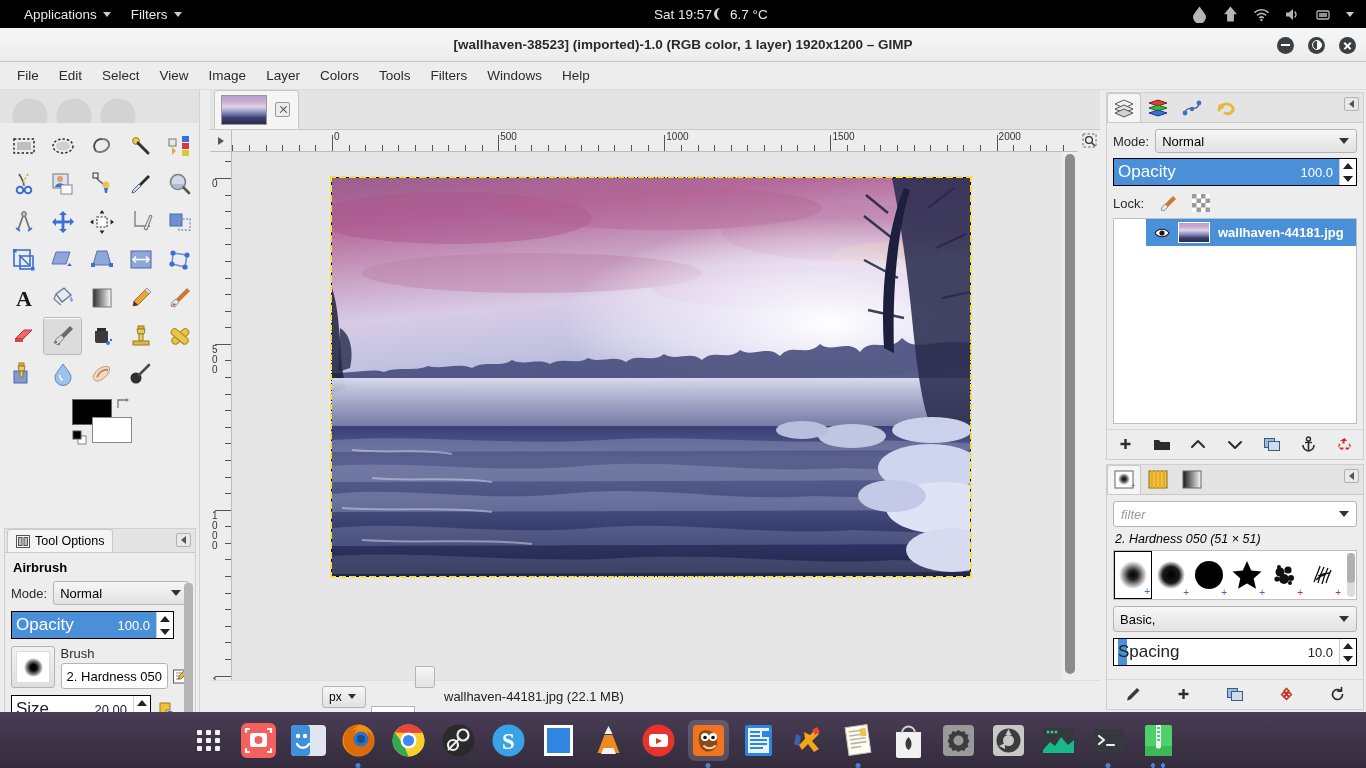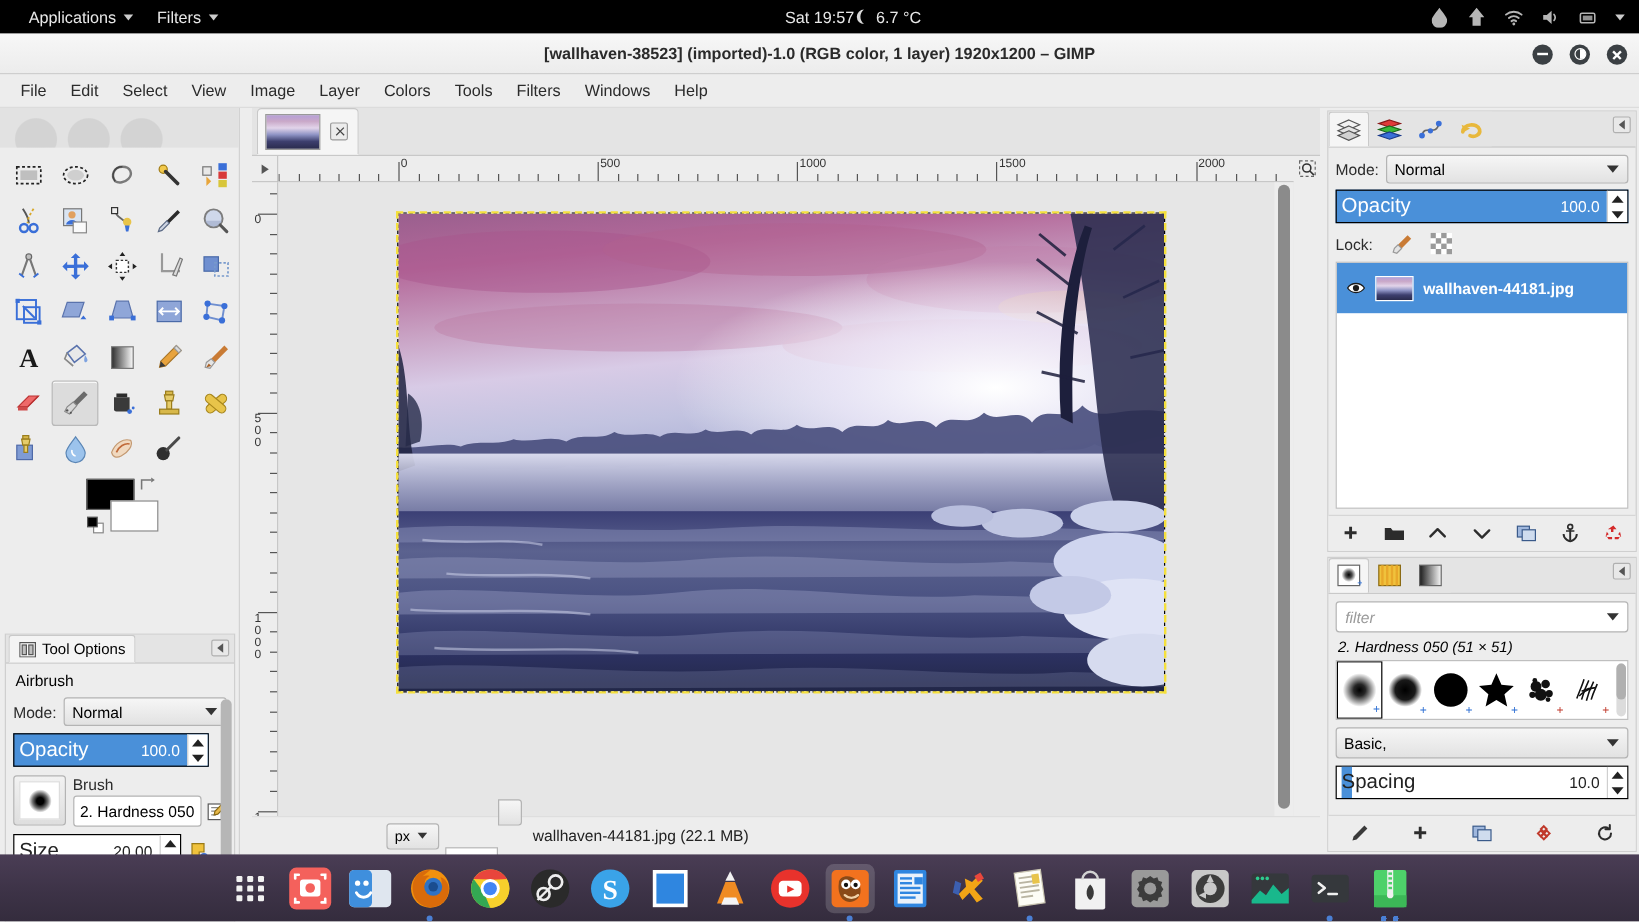--- a/index.html
+++ b/index.html
@@ -88,21 +88,21 @@
   
   #tool-options { position:absolute; left:4px; top:438px; width:192px; height:270px;
     background:#ededed; border:1px solid #cfcfcf; }
   .dock-tabbar { height:24px; display:flex; align-items:flex-end; border-bottom:1px solid #c9c9c9; background:#e4e4e4; position:relative;}
   .dock-tab { height:23px; display:flex; align-items:center; gap:5px; padding:0 8px; font-size:12.5px;
     background:#f4f4f4; border:1px solid #c9c9c9; border-bottom:none; border-radius:3px 3px 0 0; margin-left:2px; cursor:pointer;}
   .dock-menu-btn { position:absolute; right:4px; top:4px; width:15px;height:14px;border:1px solid #b0b0b0;background:#e8e8e8;border-radius:2px;cursor:pointer;
     display:flex;align-items:center;justify-content:center;}
   .dock-menu-btn:after{content:"";width:0;height:0;border-top:4px solid transparent;border-bottom:4px solid transparent;border-right:5px solid #555;}
   #to-body { padding:5px 6px 0 6px; position:relative; height:214px; overflow:hidden;}
-  .to-title { font-weight:normal; font-size:13px; margin:2px 0 6px 2px; }
+  .to-title { font-weight:bold; font-size:13px; margin:2px 0 6px 2px; }
   .row { display:flex; align-items:center; gap:6px; margin-bottom:6px; }
   .lbl { font-size:13px; color:#2b2b2b; }
   .combo { flex:1; height:24px; background:linear-gradient(#f6f6f6,#e2e2e2); border:1px solid #b4b4b4; border-radius:3px;
     display:flex; align-items:center; padding:0 6px; font-size:13px; cursor:pointer; position:relative;}
   .combo .cb-caret{ position:absolute; right:7px; width:0;height:0;border-left:5px solid transparent;border-right:5px solid transparent;border-top:6px solid #333;}
   .spin { height:28px; border:1px solid #000; background:#fff; display:flex; align-items:center; position:relative; }
   .spin.filled { background:#4a90d9; }
   .spin .sp-name{ padding-left:4px; font-size:17px; color:#222; }
   .spin.filled .sp-name{ color:#fff; }
   .spin .sp-val{ margin-left:auto; padding-right:6px; font-size:13px; color:#222;}
@@ -166,21 +166,21 @@
   #statustext{font-size:13px;color:#222;margin-left:4px;}
 
   
   #right-dock{ position:absolute; left:1104px; top:90px; width:262px; height:622px; background:#ededed; }
   #layers-panel{ position:absolute; left:2px; top:2px; width:258px; height:368px; background:#ededed; border:1px solid #cfcfcf;}
   .rd-tabbar{height:30px;background:#e4e4e4;border-bottom:1px solid #c9c9c9;display:flex;align-items:flex-end;position:relative;}
   .rd-tab{width:34px;height:29px;display:flex;align-items:center;justify-content:center;background:#e4e4e4;border:1px solid transparent;border-bottom:none;cursor:pointer;}
   .rd-tab.active{background:#f5f5f5;border-color:#c9c9c9;border-radius:3px 3px 0 0;}
   #lp-body{padding:6px 6px 0 6px;}
   #layer-list{ margin-top:6px; height:206px; background:#fff; border:1px solid #bfbfbf; overflow:hidden;}
-  .layer-row{height:42px;display:flex;align-items:center;gap:8px;padding:0 8px;cursor:pointer;}
+  .layer-row{height:27px;display:flex;align-items:center;gap:8px;padding:0 8px;cursor:pointer;margin-left:32px;}
   .layer-row.sel{background:#4a90d9;color:#fff;font-weight:bold;}
   .lr-thumb{width:32px;height:21px;border:1px solid #fff; background:
       linear-gradient(#b6a0d8 0%, #c9a8c8 18%, #e2d4ea 38%, #8e93c4 58%, #3d3f6e 78%, #2a2b4d 100%);}
   .lr-name{font-size:13px;}
   #layer-toolbar{position:absolute;left:0;bottom:0;width:100%;height:30px;border-top:1px solid #d6d6d6;
      display:flex;align-items:center;justify-content:space-around;background:#ededed;}
 
   #brush-panel{ position:absolute; left:2px; top:374px; width:258px; height:246px; background:#ededed; border:1px solid #cfcfcf;}
   #bp-body{padding:6px;}
   .filterbox{height:26px;background:#fff;border:1px solid #b4b4b4;border-radius:3px;display:flex;align-items:center;padding:0 7px;

